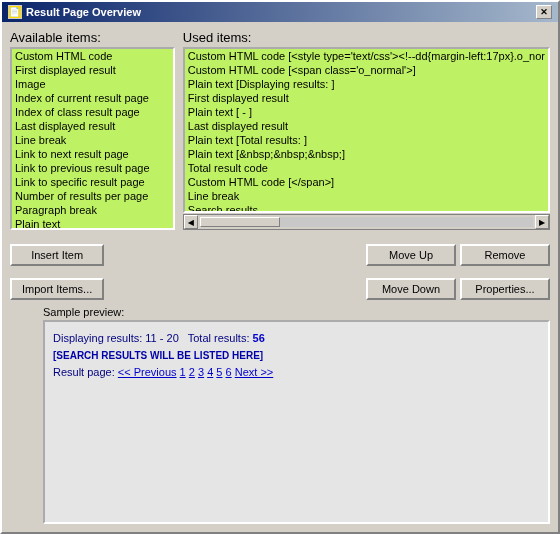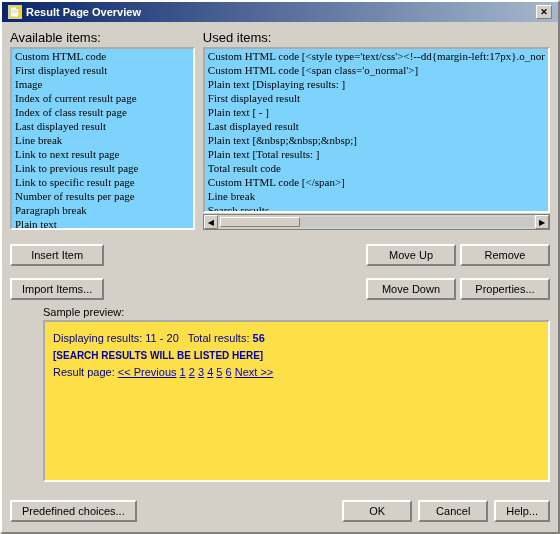--- a/index.html
+++ b/index.html
@@ -79,24 +79,23 @@
       flex: 1;
     }
     .list-label {
       font-size: 13px;
       margin-bottom: 2px;
       color: #000;
     }
     .list-box {
       flex: 1;
       border: 2px inset #fff;
-      background: #7dd3fc;
+      background: #bef264;
       overflow-y: auto;
       overflow-x: hidden;
-      font-family: Liberation Serif, serif;
     }
     .list-box-wide {
       flex: 2;
     }
     .list-item {
       padding: 1px 3px;
       cursor: pointer;
       white-space: nowrap;
       font-size: 11px;
       color: #000;
@@ -144,21 +143,21 @@
       padding-left: 33px;
     }
     .preview-label {
       font-size: 11px;
       margin-bottom: 2px;
       color: #000;
     }
     .preview-box {
       flex: 1;
       border: 2px inset #fff;
-      background: #fde047;
+      background: #e5e5e5;
       padding: 8px;
       overflow-y: auto;
       font-size: 11px;
       line-height: 1.6;
     }
     .preview-line {
       color: #000080;
       font-size: 11px;
     }
     .preview-nav {
@@ -235,22 +234,22 @@
 
       <div class="list-section">
         <div class="list-label">Used items:</div>
         <div class="list-box list-box-wide">
           <div class="list-item">Custom HTML code [&lt;style type='text/css'&gt;&lt;!--dd{margin-left:17px}.o_nor</div>
           <div class="list-item">Custom HTML code [&lt;span class='o_normal'&gt;]</div>
           <div class="list-item">Plain text [Displaying results: ]</div>
           <div class="list-item">First displayed result</div>
           <div class="list-item">Plain text [ - ]</div>
           <div class="list-item">Last displayed result</div>
+          <div class="list-item">Plain text [Total results: ]</div>
           <div class="list-item">Plain text [&amp;nbsp;&amp;nbsp;&amp;nbsp;]</div>
-          <div class="list-item">Plain text [Total results: ]</div>
           <div class="list-item">Total result code</div>
           <div class="list-item">Custom HTML code [&lt;/span&gt;]</div>
           <div class="list-item">Line break</div>
           <div class="list-item">Search results</div>
 
         </div>
 
         <div style="display:flex;align-items:center;height:16px;background:#d4d0c8;border:1px solid #808080;margin-top:1px;">
           <div style="width:14px;height:14px;background:#d4d0c8;border:1px solid #fff;border-bottom-color:#808080;border-right-color:#808080;display:flex;align-items:center;justify-content:center;font-size:8px;cursor:pointer;">◀</div>
           <div style="flex:1;height:10px;background:#c8c8c8;margin:0 2px;">
@@ -292,23 +291,15 @@
           <a href="#">2</a>
           <a href="#">3</a>
           <a href="#">4</a>
           <a href="#">5</a>
           <a href="#">6</a>
           <a href="#">Next &gt;&gt;</a>
         </div>
       </div>
     </div>
 
-    <div class="footer-row">
-      <button class="btn">Predefined choices...</button>
-      <div class="footer-right">
-        <button class="btn btn-ok">OK</button>
-        <button class="btn btn-cancel">Cancel</button>
-        <button class="btn btn-help">Help...</button>
-      </div>
-    </div>
 
   </div>
 </div>
 
 </body></html>

